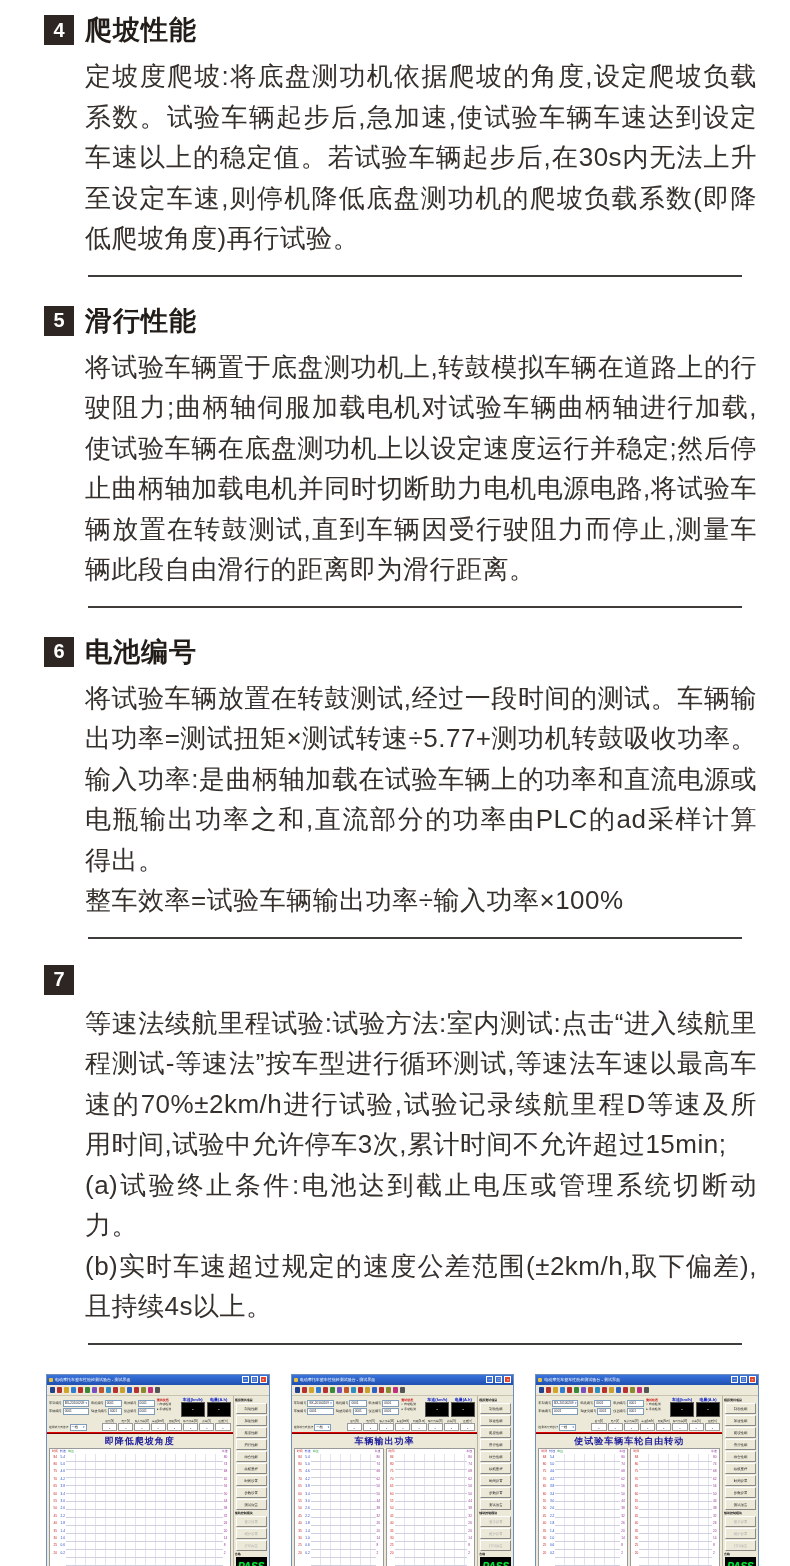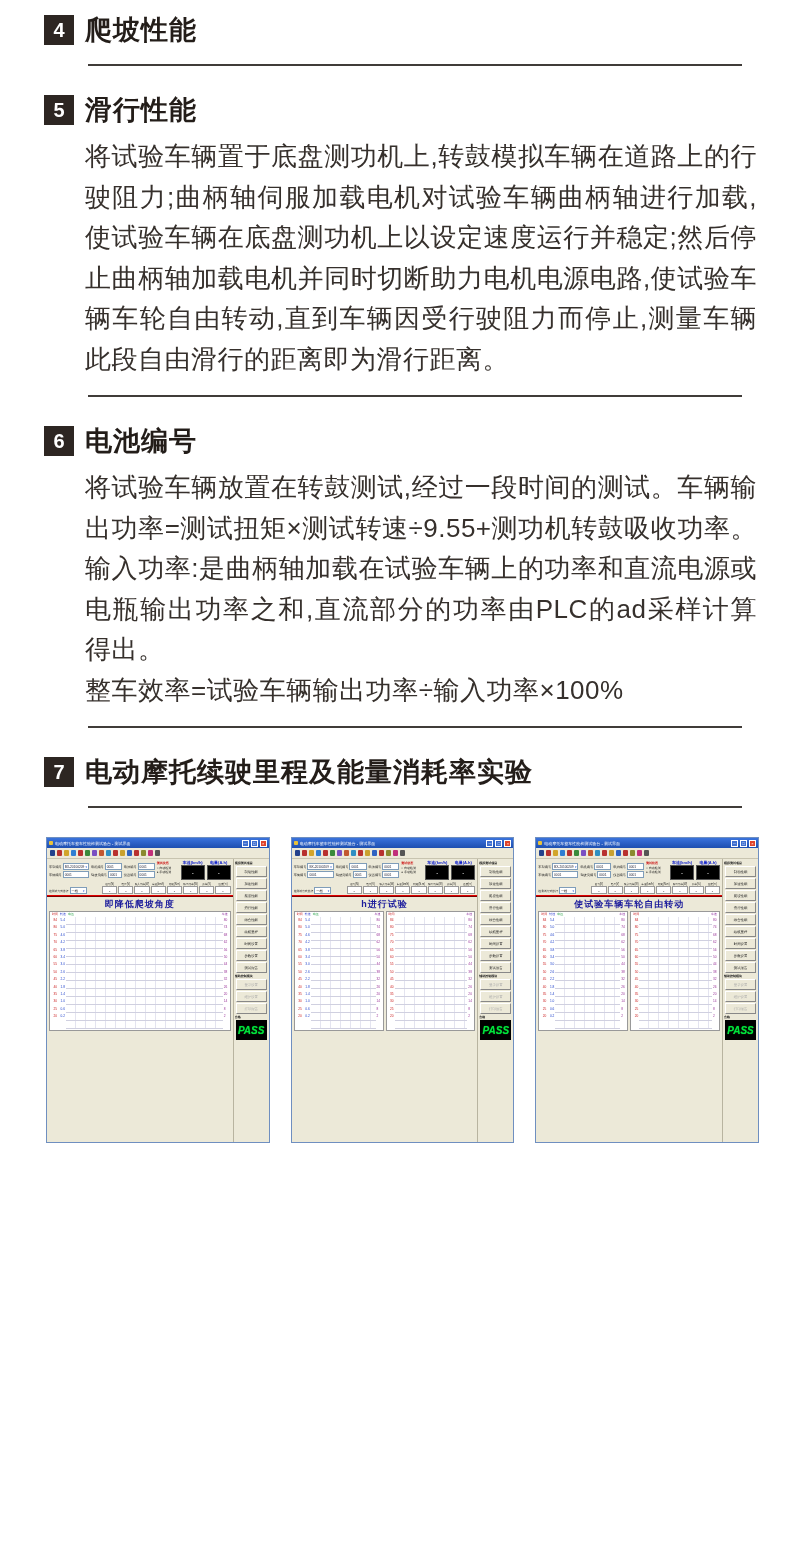--- a/index.html
+++ b/index.html
@@ -92,47 +92,50 @@
 </head>
 <body>
 
 <div class="page">
 
   <div class="section">
     <div class="sec-head">
       <div class="badge">4</div>
       <div class="sec-title">爬坡性能</div>
     </div>
+    <div class="sec-body">定坡度爬坡:将底盘测功机依据爬坡的角度,设定爬坡负载系数。试验车辆起步后,急加速,使试验车辆车速达到设定车速以上的稳定值。若试验车辆起步后,在30s内无法上升至设定车速,则停机降低底盘测功机的爬坡负载系数(即降低爬坡角度)再行试验。</div>
   </div>
   <div class="divider"></div>
 
   <div class="section">
     <div class="sec-head">
       <div class="badge">5</div>
       <div class="sec-title">滑行性能</div>
     </div>
-    <div class="sec-body">将试验车辆置于底盘测功机上,转鼓模拟车辆在道路上的行驶阻力;曲柄轴伺服加载电机对试验车辆曲柄轴进行加载,使试验车辆在底盘测功机上以设定速度运行并稳定;然后停止曲柄轴加载电机并同时切断助力电机电源电路,使试验车辆车轮自由转动,直到车辆因受行驶阻力而停止,测量车辆此段自由滑行的距离即为滑行距离。</div>
+    <div class="sec-body">将试验车辆置于底盘测功机上,转鼓模拟车辆在道路上的行驶阻力;曲柄轴伺服加载电机对试验车辆曲柄轴进行加载,使试验车辆在底盘测功机上以设定速度运行并稳定;然后停止曲柄轴加载电机并同时切断助力电机电源电路,将试验车辆放置在转鼓测试,直到车辆因受行驶阻力而停止,测量车辆此段自由滑行的距离即为滑行距离。</div>
   </div>
   <div class="divider"></div>
 
   <div class="section">
     <div class="sec-head">
       <div class="badge">6</div>
       <div class="sec-title">电池编号</div>
     </div>
-    <div class="sec-body">将试验车辆放置在转鼓测试,经过一段时间的测试。车辆输出功率=测试扭矩×测试转速÷9.55+测功机转鼓吸收功率。输入功率:是曲柄轴加载在试验车辆上的功率和直流电源或电瓶输出功率之和,直流部分的功率由PLC的ad采样计算得出。
+    <div class="sec-body">将试验车辆放置在转鼓测试,经过一段时间的测试。车辆输出功率=测试扭矩×测试转速÷5.77+测功机转鼓吸收功率。输入功率:是曲柄轴加载在试验车辆上的功率和直流电源或电瓶输出功率之和,直流部分的功率由PLC的ad采样计算得出。
 整车效率=试验车辆输出功率÷输入功率×100%</div>
   </div>
   <div class="divider"></div>
 
   <div class="section">
     <div class="sec-head">
       <div class="badge">7</div>
-      <div class="sec-title">电动摩托续驶里程及能量消耗率实验</div>
     </div>
+    <div class="sec-body">等速法续航里程试验:试验方法:室内测试:点击“进入续航里程测试-等速法”按车型进行循环测试,等速法车速以最高车速的70%±2km/h进行试验,试验记录续航里程D等速及所用时间,试验中允许停车3次,累计时间不允许超过15min;
+(a)试验终止条件:电池达到截止电压或管理系统切断动力。
+(b)实时车速超过规定的速度公差范围(±2km/h,取下偏差),且持续4s以上。</div>
   </div>
   <div class="divider"></div>
 
   <div class="wins">
 
       <div class="win">
 
         <div class="tbar">
           <span class="tbar-ico"></span>
           <span class="tbar-title">电动摩托车整车性能检测试验台 - 测试界面</span>
@@ -514,21 +517,21 @@
                   </span>
 
                   <span class="gauge">
                     <span class="glab">温度(℃)</span>
                     <span class="gbox">-</span>
                   </span>
                 </span>
             </div>
 
             <div class="redline"></div>
-            <div class="wtitle">h进行试验</div>
+            <div class="wtitle">车辆输出功率</div>
 
             <div class="charts">
               <div class="chart">
                 <div class="chead">
                   <span class="ch-r">时间</span>
                   <span class="ch-b">转速</span>
                   <span class="ch-g">电压</span>
                   <span class="ch-right">车速</span>
                 </div>
                 <div class="ctop">

